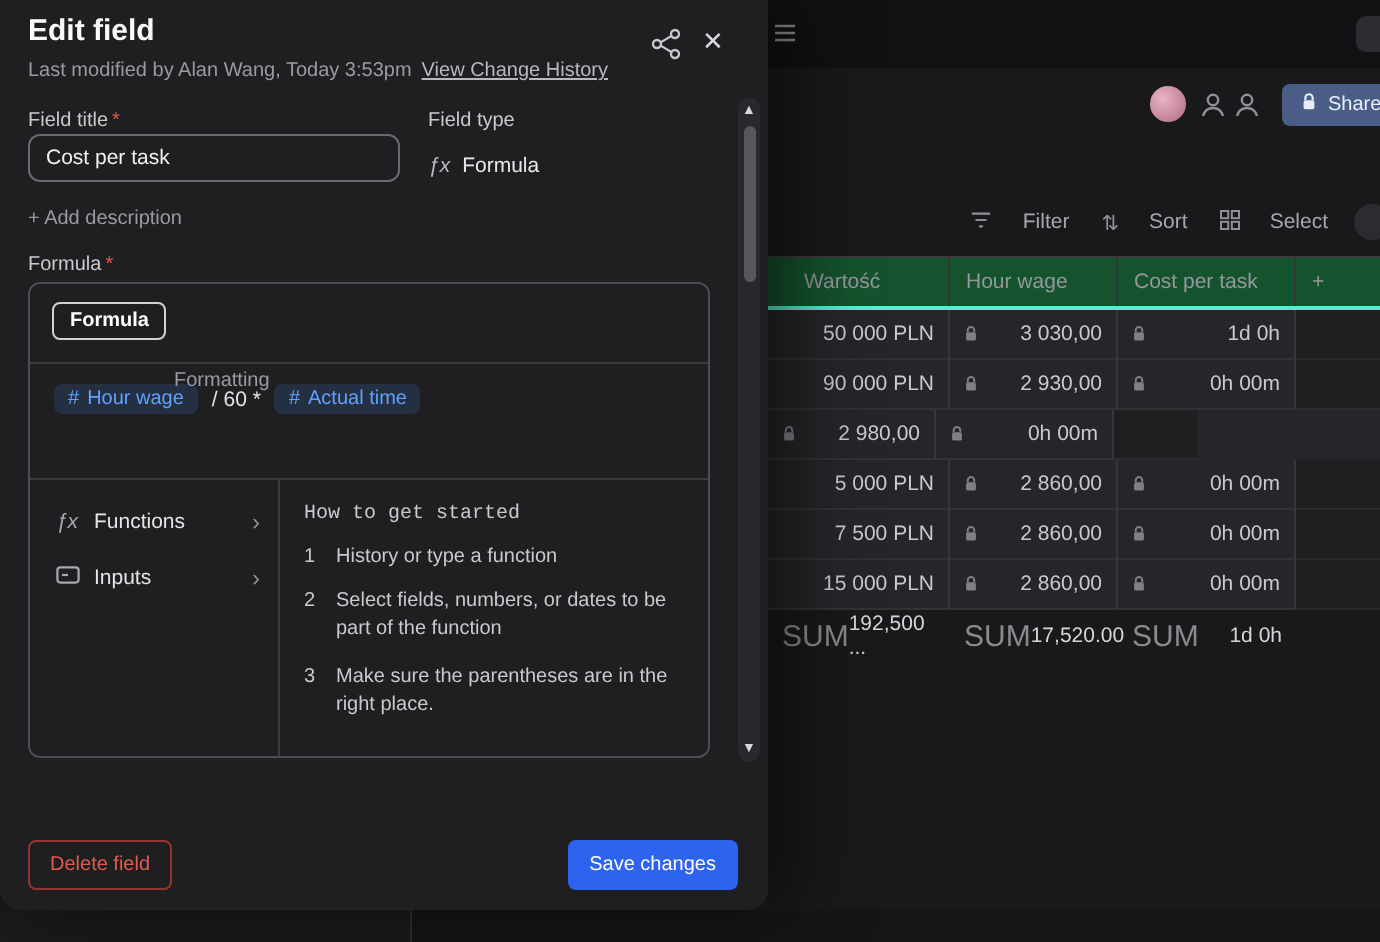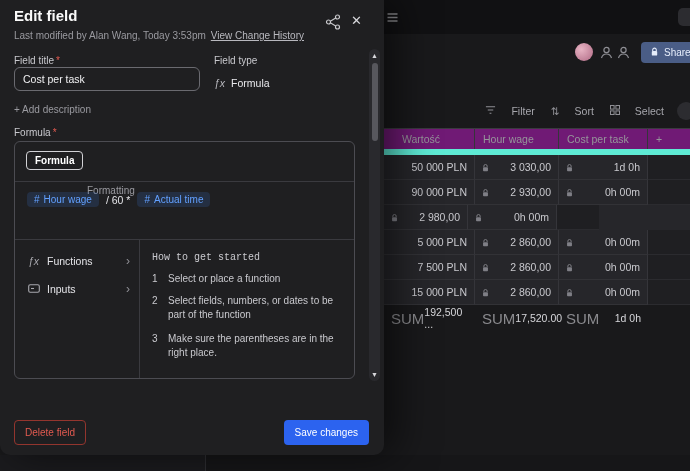--- a/index.html
+++ b/index.html
@@ -20,21 +20,21 @@
   .share-btn{position:absolute;left:641px;top:42px;height:21px;display:flex;align-items:center;gap:5px;
              padding:0 9px;background:#4a5d86;border-radius:4px;color:#e6edfb;font-size:10px;}
   .toolbtns{position:absolute;top:101px;right:26px;display:flex;gap:16px;align-items:center;height:20px;}
   .toolbtn{display:flex;align-items:center;gap:15px;color:#a6a6ac;font-size:10.5px;cursor:pointer;}
   .toolbtn svg,.toolbtn .glyph{color:#8f8f95;}
   .tool-cut{position:absolute;left:677px;top:102px;width:18px;height:18px;border-radius:50%;background:#2c2c30;}
 
   
   .table{position:absolute;left:384px;top:128px;width:306px;}
   .thead,.tr{display:flex;}
-  .thead{height:27px;background:#701a75;border-top:1px solid #3a3a3f;border-bottom:6px solid #5eead4;box-sizing:border-box;}
+  .thead{height:27px;background:#14532d;border-top:1px solid #3a3a3f;border-bottom:2px solid #5eead4;box-sizing:border-box;}
   .th{box-sizing:border-box;display:flex;align-items:center;padding-left:8px;color:#96969b;font-size:10.5px;border-right:1px solid #35353a;}
   .th.c1{padding-left:18px;}
   .tr{height:25px;background:#26262a;}
   .td{position:relative;box-sizing:border-box;display:flex;align-items:center;justify-content:flex-end;
       padding:0 7px;color:#c9c9ce;font-size:10.5px;border-right:1px solid #35353a;border-bottom:1px solid #323236;}
   .c1{width:91px;} .c2{width:84px;} .c3{width:89px;} .c4{width:42px;border-right:none;}
   .td.c4{background:#1f1f22;border-bottom:1px solid #2b2b2f;}
   .lock{position:absolute;left:6px;top:50%;transform:translateY(-50%);width:9px;height:9px;color:#7f7f86;}
   .tr.sumrow{background:transparent;height:26px;}
   .tr.sumrow .td{border:none;justify-content:space-between;}
@@ -372,21 +372,21 @@
               <path d="M3 4.5h3" stroke="currentColor" stroke-width="1.1"></path>
             </svg>
         </span>
         <span>Inputs</span>
         <span class="chev">›</span>
       </div>
 
       <div class="help-title">How to get started</div>
       <div class="step" style="top:130px;">
         <span class="n">1</span>
-        <span>Select or place a function</span>
+        <span>History or type a function</span>
       </div>
       <div class="step" style="top:152px;">
         <span class="n">2</span>
         <span>Select fields, numbers, or dates to be part of the function</span>
       </div>
       <div class="step" style="top:190px;">
         <span class="n">3</span>
         <span>Make sure the parentheses are in the right place.</span>
       </div>
     </div>

